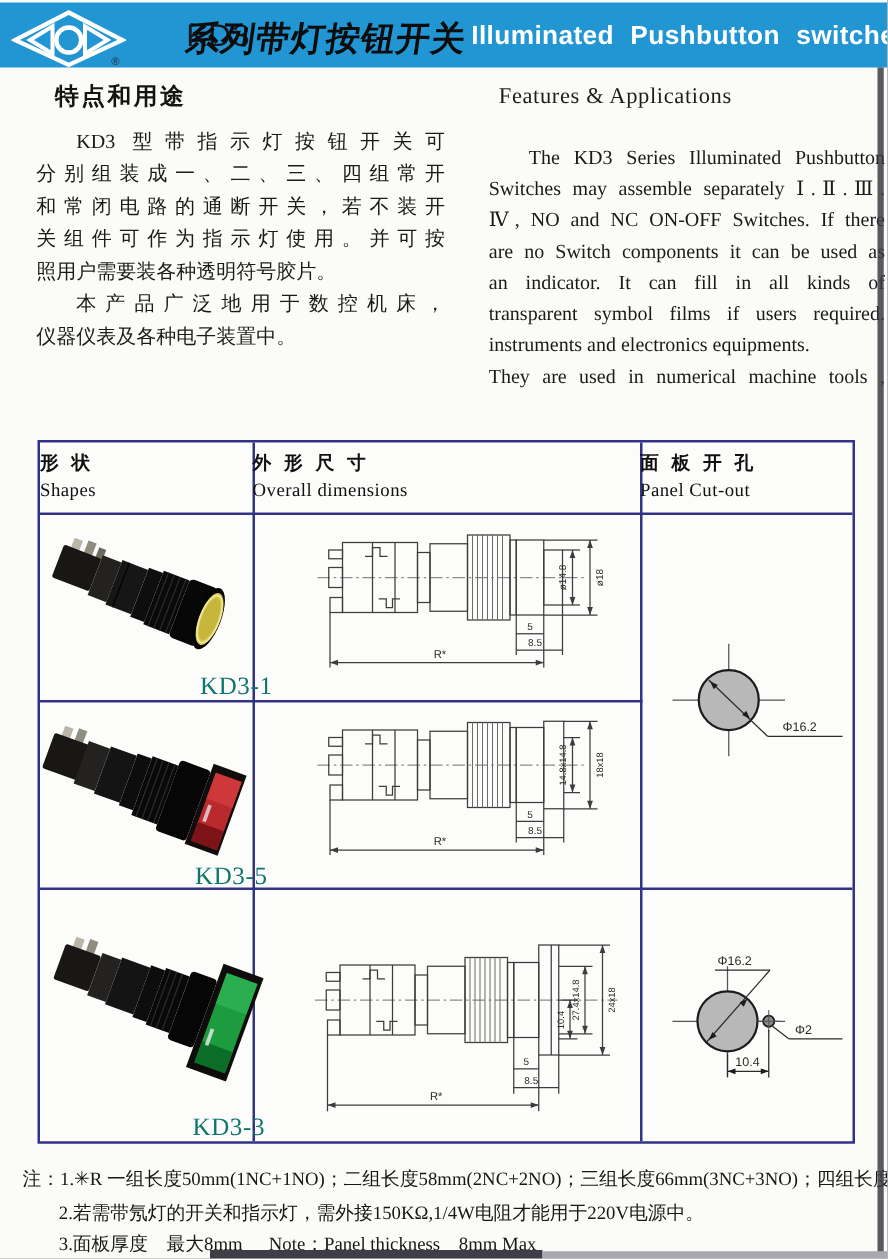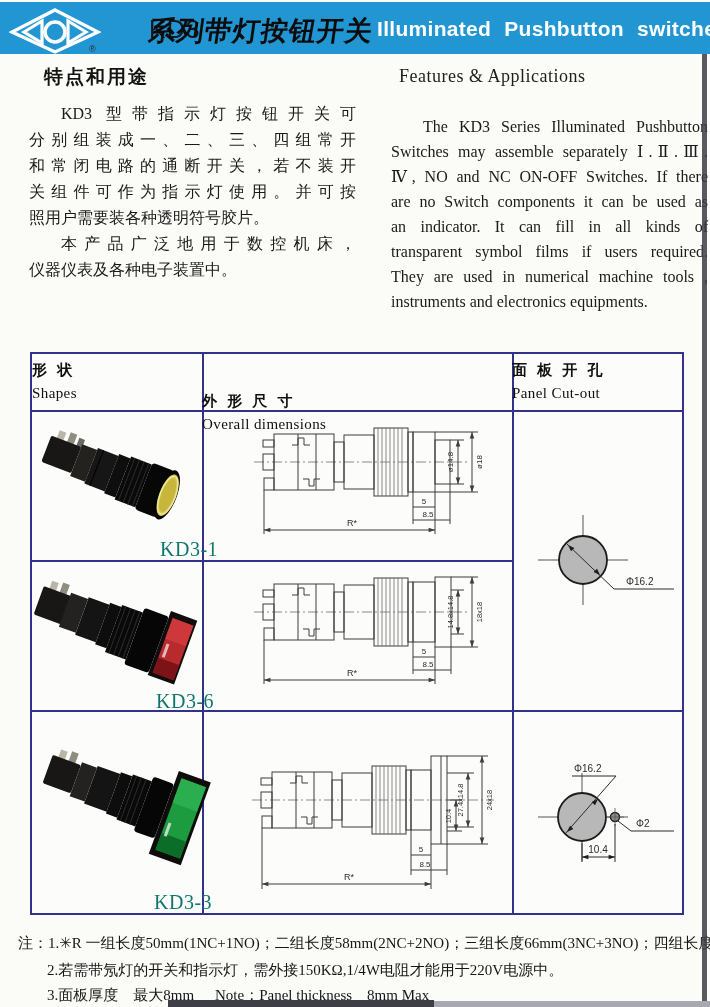--- a/index.html
+++ b/index.html
@@ -77,37 +77,37 @@
   </div>
 
   <div class="sec-title-en">Features &amp; Applications</div>
   <div class="para para-en">
     <div class="ln indent">The KD3 Series Illuminated Pushbutton</div>
     <div class="ln">Switches may assemble separately Ⅰ.Ⅱ.Ⅲ.</div>
     <div class="ln">Ⅳ, NO and NC ON-OFF Switches. If there</div>
     <div class="ln">are no Switch components it can be used as</div>
     <div class="ln">an indicator. It can fill in all kinds of</div>
     <div class="ln">transparent symbol films if users required.</div>
+    <div class="ln last">instruments and electronics equipments.</div>
     <div class="ln">They are used in numerical machine tools ,</div>
-    <div class="ln last">instruments and electronics equipments.</div>
   </div>
 
   <div class="spec-table">
 
     <div class="gline" style="left:170px;top:0;width:2px;height:559px;"></div>
     <div class="gline" style="left:480px;top:0;width:2px;height:559px;"></div>
     <div class="gline" style="left:0;top:56px;width:650px;height:2px;"></div>
     <div class="gline" style="left:0;top:206px;width:482px;height:2px;"></div>
     <div class="gline" style="left:0;top:356px;width:650px;height:2px;"></div>
 
     <div class="hcell" style="left:0;width:170px;">
       <div class="zh">形 状</div>
       <div class="en">Shapes</div>
     </div>
-    <div class="hcell" style="left:170px;width:310px;margin-top:31px;">
+    <div class="hcell" style="left:170px;width:310px;">
       <div class="zh">外 形 尺 寸</div>
       <div class="en">Overall dimensions</div>
     </div>
     <div class="hcell" style="left:480px;width:170px;">
       <div class="zh">面 板 开 孔</div>
       <div class="en">Panel Cut-out</div>
     </div>
 
     <svg class="abs" style="left:6px;top:62px;" width="162" height="128" viewBox="0 0 162 128">
       <g transform="rotate(21 80 58)">
@@ -147,21 +147,21 @@
         <line x1="96" y1="41" x2="96" y2="91" stroke="#2c2c2c"></line>
         <line x1="101" y1="41" x2="101" y2="91" stroke="#2c2c2c"></line>
         <rect x="104" y="36" width="26" height="60" rx="3" fill="#060606"></rect>
         <rect x="130" y="30" width="28" height="68" fill="#100d0c"></rect>
         <rect x="134" y="36" width="22" height="58" fill="#b92a2e"></rect>
         <rect x="134" y="36" width="22" height="22" fill="#d03a3c" opacity="0.9"></rect>
         <rect x="134" y="78" width="22" height="16" fill="#7c1316"></rect>
         <rect x="137" y="62" width="3" height="14" fill="#e9dede" opacity="0.8"></rect>
       </g>
     </svg>
-    <div class="model-label" style="left:124px;top:336px;">KD3-6</div>
+    <div class="model-label" style="left:124px;top:336px;">KD3-5</div>
 
     <svg class="abs" style="left:8px;top:370px;" width="180" height="162" viewBox="0 0 180 162">
       <g transform="rotate(20 90 76)">
         <rect x="8" y="52" width="7" height="10" fill="#b9b6a8"></rect>
         <rect x="19" y="50" width="7" height="11" fill="#8f8c80"></rect>
         <rect x="2" y="60" width="30" height="30" rx="2" fill="#181715"></rect>
         <rect x="32" y="57" width="16" height="36" fill="#232220"></rect>
         <rect x="48" y="55" width="24" height="40" fill="#141414"></rect>
         <rect x="72" y="53" width="12" height="44" fill="#0d0d0d"></rect>
         <rect x="84" y="51" width="20" height="48" fill="#090909"></rect>

